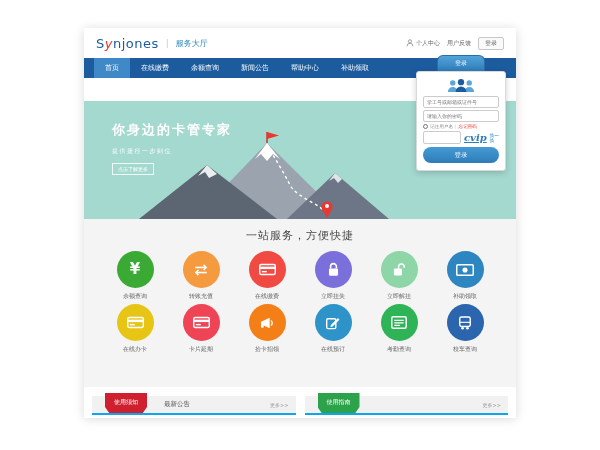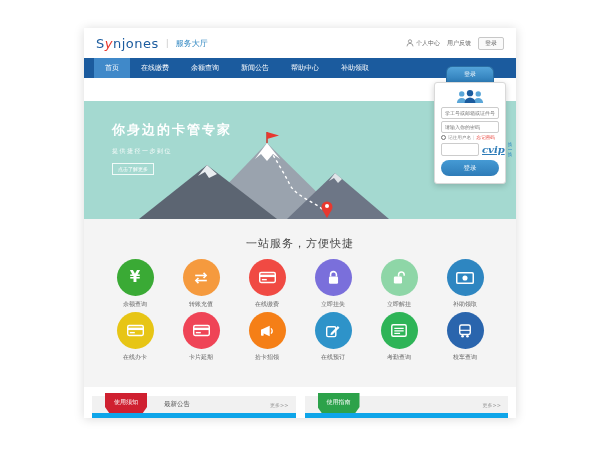--- a/index.html
+++ b/index.html
@@ -23,55 +23,55 @@
   .nav-item.active{background:#4089c9;}
   
   .hero{position:relative;height:118px;}
   .hero-text{position:absolute;left:28px;top:20px;color:#fff;}
   .hero-title{font-size:13px;font-weight:bold;letter-spacing:2px;}
   .hero-sub{font-size:6px;letter-spacing:1.5px;margin-top:8px;opacity:.92;}
   .hero-cta{display:inline-block;margin-top:7px;font-size:5px;color:#fff;
             border:1px solid rgba(255,255,255,.85);padding:2px 5px;cursor:pointer;}
   .mountains{position:absolute;left:55px;bottom:0;width:250px;height:88px;}
   
-  .login{position:absolute;right:10px;top:38px;width:72px;z-index:6;}
+  .login{position:absolute;right:10px;top:27px;width:90px;z-index:6;}
   .login-tab{width:46px;margin:0 auto;text-align:center;font-size:6px;color:#fff;
              background:linear-gradient(#53a4da,#2e7cb8);border:1px solid #2a6ea3;border-bottom:none;
              border-radius:6px 6px 0 0;padding:3px 0;cursor:pointer;}
   .login-body{background:#fff;border:1px solid #d9d9d9;border-radius:3px;padding:5px 6px 7px;
               box-shadow:0 2px 6px rgba(0,0,0,.18);}
   .login-users{text-align:center;margin:1px 0 3px;}
   .login-input{display:block;width:100%;box-sizing:border-box;height:12px;margin:2px 0;
                border:1px solid #ccc;border-radius:2px;font-size:5px;padding:0 3px;color:#555;}
   .login-opts{display:flex;align-items:center;font-size:4.6px;color:#888;gap:2px;margin:2px 0;}
   .login-opts input{width:5px;height:5px;margin:0;}
   .forgot{color:#e8382f;cursor:pointer;}
   .opt-sep{color:#ccc;}
   .captcha-row{display:flex;align-items:center;gap:3px;margin:2px 0 3px;}
   .captcha-input{width:32px;height:11px;border:1px solid #ccc;border-radius:2px;font-size:5px;padding:0 2px;}
   .captcha-img{font-family:"DejaVu Serif",serif;font-style:italic;font-weight:bold;
                font-size:10px;color:#2e7cb8;text-decoration:underline;}
   .captcha-refresh{font-size:4.6px;color:#2e86c1;cursor:pointer;}
   .login-submit{display:block;width:100%;border:none;background:linear-gradient(#459ad4,#2e7cb8);
                 color:#fff;font-size:6.5px;padding:3.5px 0;border-radius:9px;cursor:pointer;}
   
-  .services{height:168px;text-align:center;padding-top:9px;box-sizing:border-box;}
+  .services{height:168px;text-align:center;padding-top:1px;box-sizing:border-box;}
   .sec-title{font-size:11px;color:#444;margin:8px 0 8px;font-weight:normal;letter-spacing:1px;}
   .svc-row{display:flex;justify-content:center;margin-bottom:3px;}
   .svc{width:66px;cursor:pointer;}
   .circle{width:37px;height:37px;border-radius:50%;margin:0 auto;display:flex;
           align-items:center;justify-content:center;color:#fff;}
   .glyph{font-size:15px;font-weight:bold;color:#fff;line-height:1;}
   .svc-label{font-size:6px;color:#666;margin-top:4px;}
   .more-btn{display:inline-block;background:#f2611c;color:#fff;font-size:7px;
             padding:4px 11px;border-radius:3px;margin-top:4px;cursor:pointer;}
   
   .ann{text-align:center;}
   .ann-cols{display:flex;gap:9px;padding:9px 8px 0;}
-  .ann-col{flex:1;height:17px;background:#f1f1f1;border-bottom:5px solid #0ea5e9;
+  .ann-col{flex:1;height:17px;background:#f1f1f1;border-bottom:2px solid #0ea5e9;
            position:relative;display:flex;align-items:center;}
   .ribbon{position:absolute;left:13px;top:-3px;color:#fff;font-size:6px;padding:5px 9px 6px;
           clip-path:polygon(0 0,100% 0,100% 70%,90% 100%,10% 100%,0 70%);cursor:pointer;}
   .ann-tab{font-size:6.5px;color:#555;margin-left:72px;cursor:pointer;}
   .ann-more{margin-left:auto;margin-right:7px;font-size:5px;color:#999;cursor:pointer;}
   svg{display:block;}
 </style>
 </head>
 <body>
 

